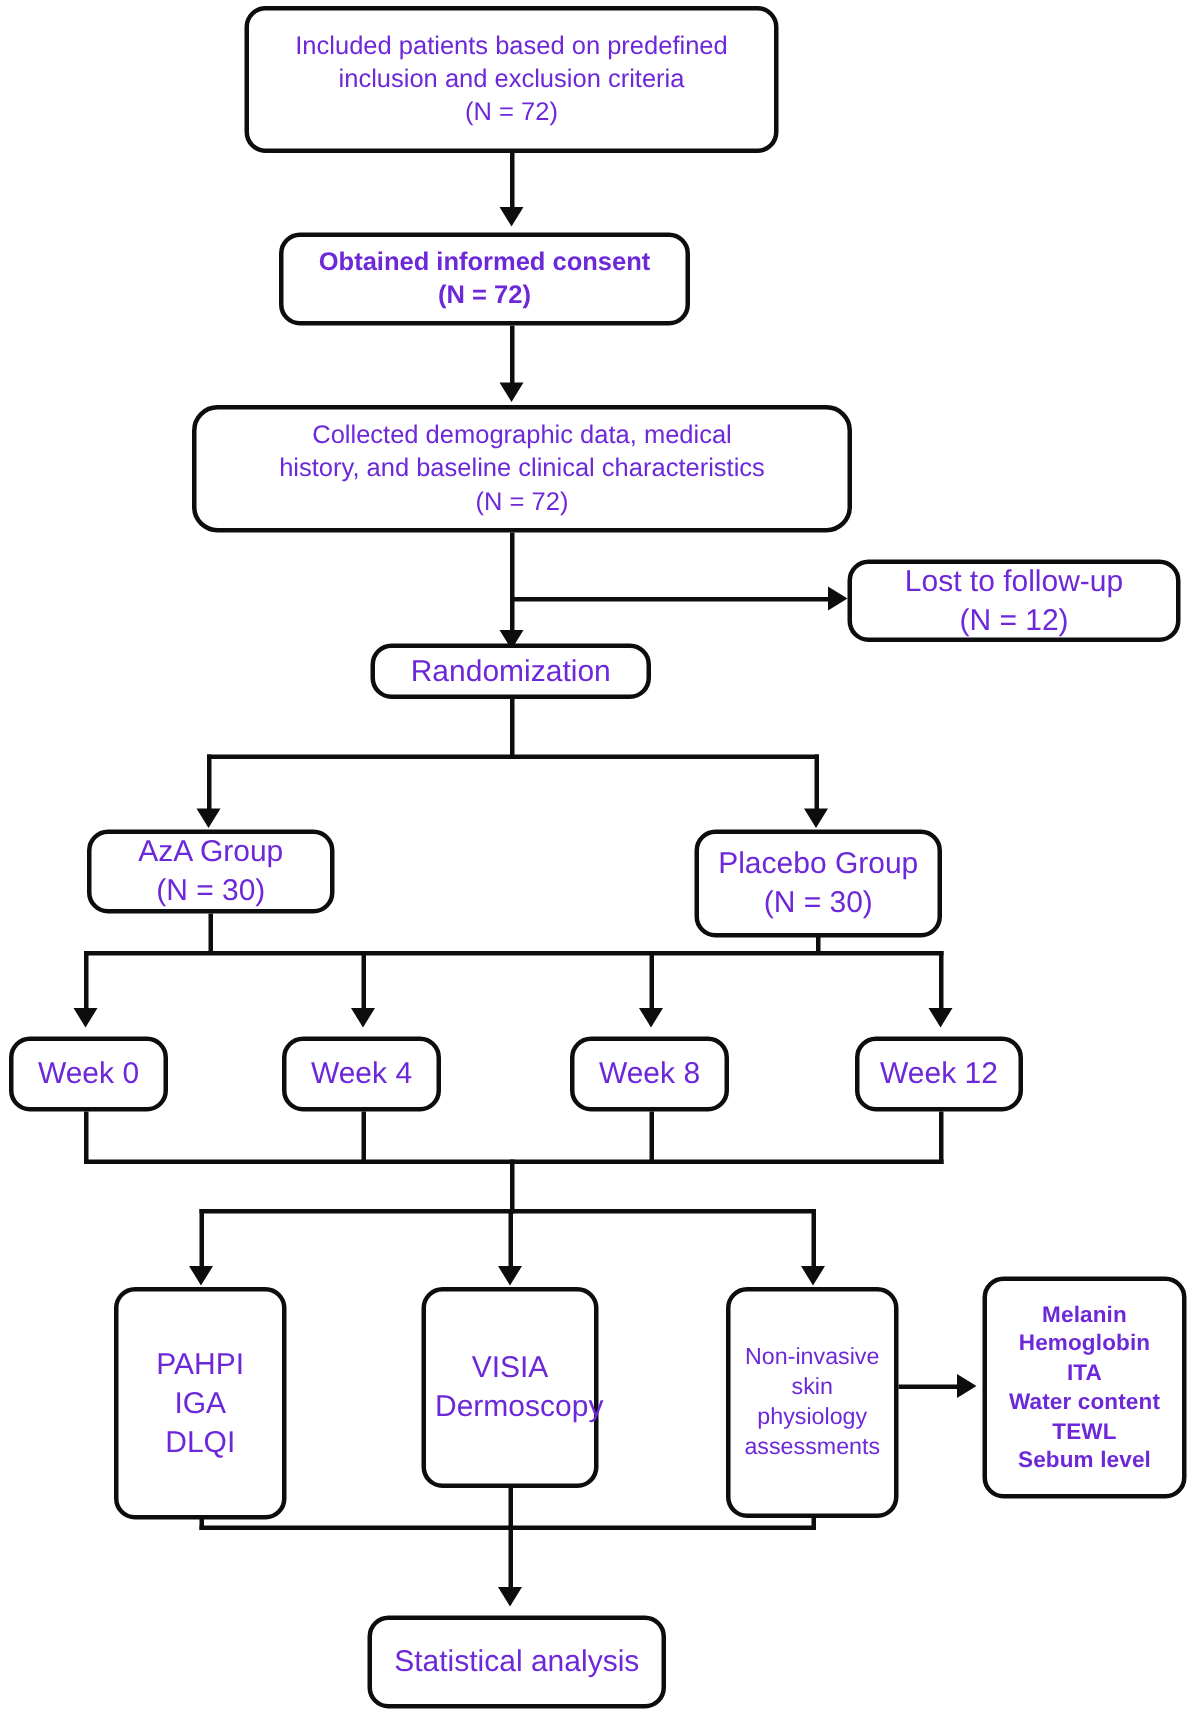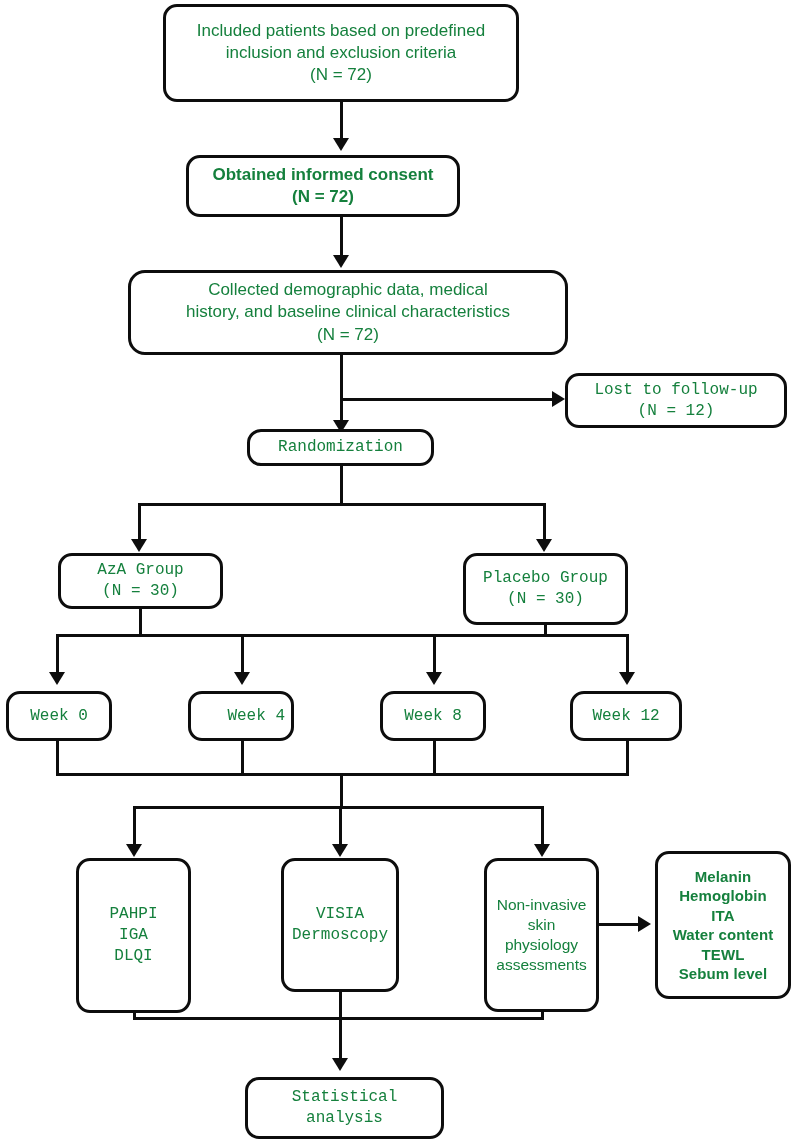--- a/index.html
+++ b/index.html
@@ -24,32 +24,32 @@
     position: absolute;
     box-sizing: border-box;
     border: 3px solid #0d0d0d;
     border-radius: 14px;
     background: #ffffff;
     display: flex;
     align-items: center;
     justify-content: center;
     text-align: center;
     line-height: 1.30;
-    color: #15803d;
+    color: #6d28d9;
     z-index: 3;
   }
   .node .txt {
     display: block;
     width: 100%;
     padding: 0 6px;
     box-sizing: border-box;
     white-space: pre-line;
   }
   .f17 { font-size: 17px; }
-  .f16 { font-size: 16px; font-family: Liberation Mono, monospace; }
+  .f16 { font-size: 20px; }
   .f15 { font-size: 15.5px; }
   .f14 { font-size: 15px; }
 
   .bold-list { font-weight: 600; letter-spacing: .1px; }
 
   
   .ln {
     position: absolute;
     background: #0d0d0d;
     z-index: 1;
@@ -147,21 +147,21 @@
 
   <div class="ln vl" style="left:433px; top:634px; height:42px;"></div>
   <div class="arrow-d" style="left:426px; top:672px;"></div>
 
   <div class="ln vl" style="left:626px; top:634px; height:42px;"></div>
   <div class="arrow-d" style="left:619px; top:672px;"></div>
 
   <div class="node f16" style="left:6px; top:691px; width:106px; height:50px;">
     <span class="txt">Week 0</span>
   </div>
-  <div class="node f16" style="left:188px; top:691px; width:106px; height:50px;text-align:right;">
+  <div class="node f16" style="left:188px; top:691px; width:106px; height:50px;">
     <span class="txt">Week 4</span>
   </div>
   <div class="node f16" style="left:380px; top:691px; width:106px; height:50px;">
     <span class="txt">Week 8</span>
   </div>
   <div class="node f16" style="left:570px; top:691px; width:112px; height:50px;">
     <span class="txt">Week 12</span>
   </div>
 
   <div class="ln vl" style="left:56px; top:741px; height:35px;"></div>

